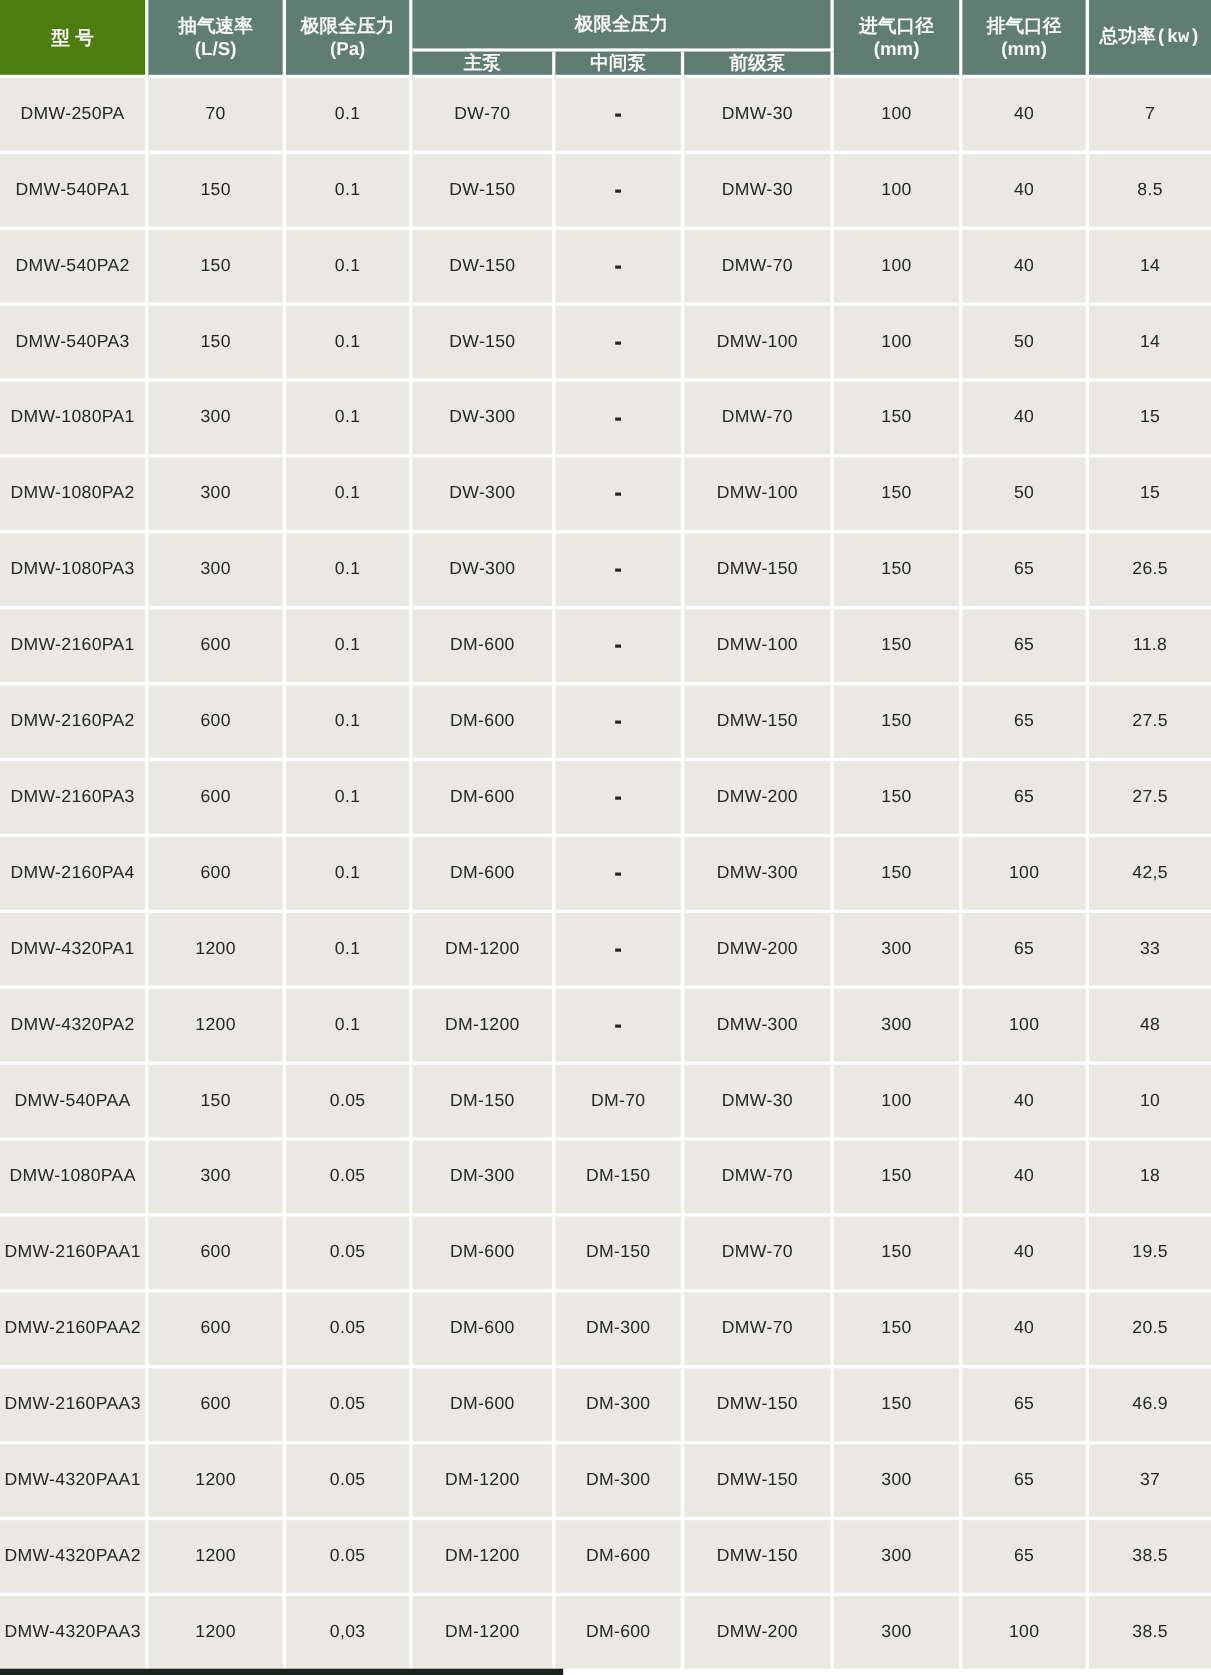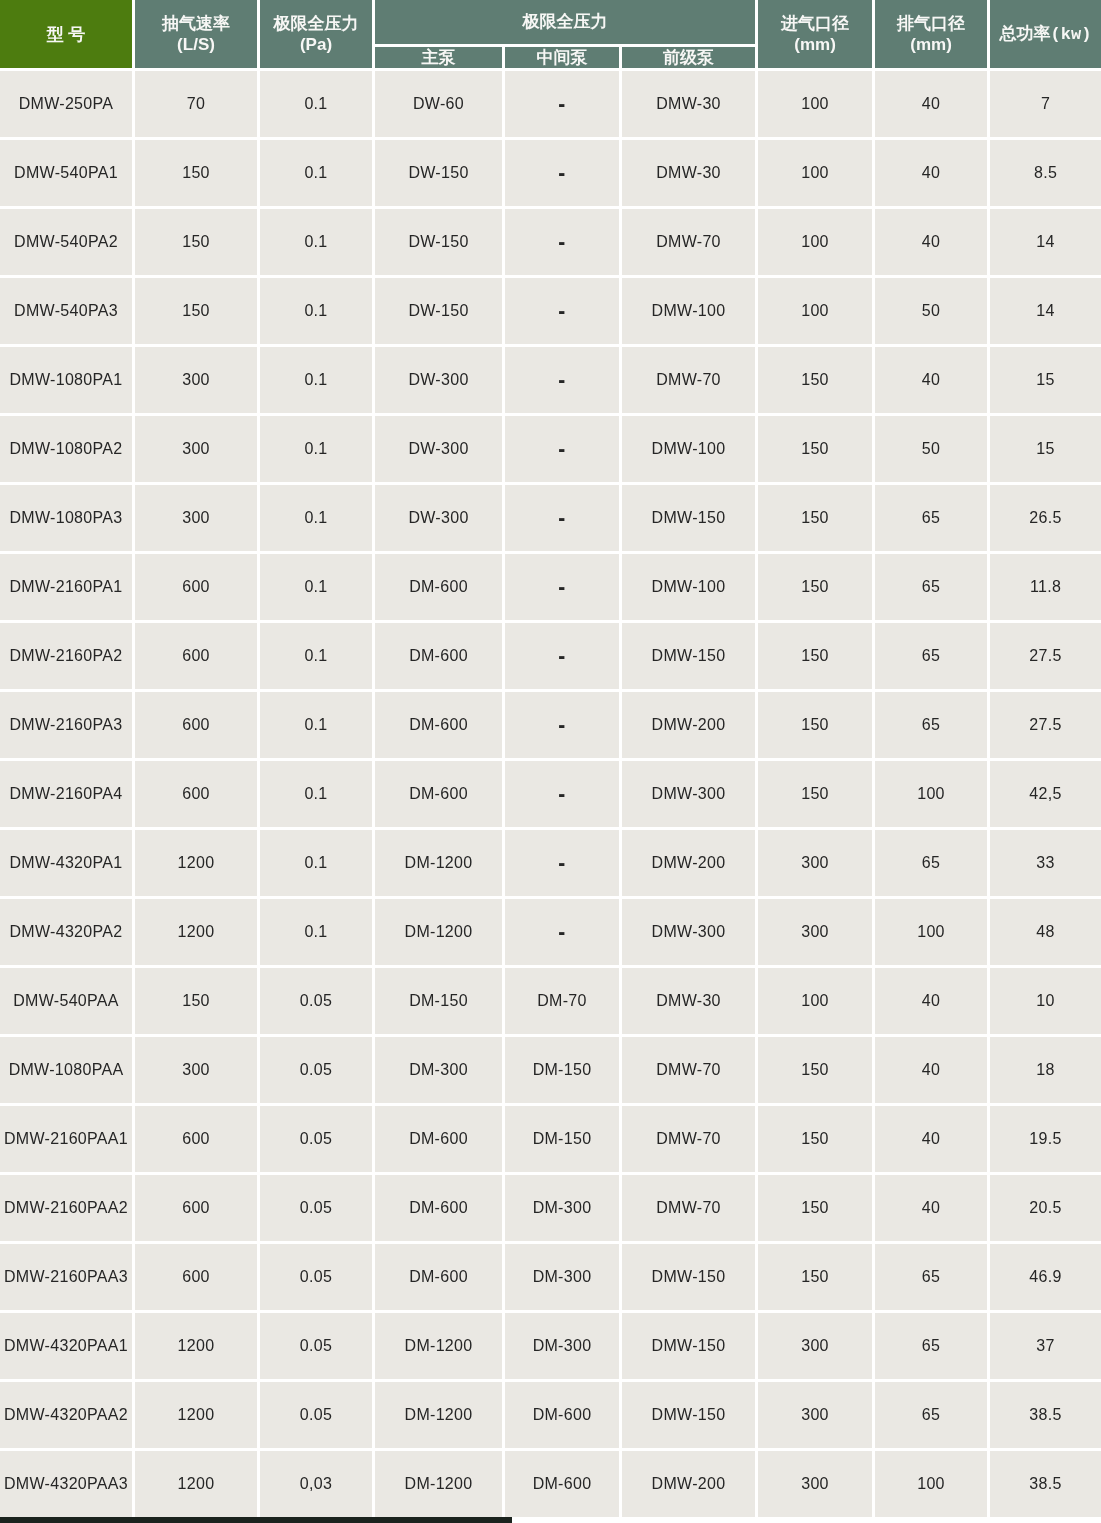--- a/index.html
+++ b/index.html
@@ -129,21 +129,21 @@
       <th>
         <span>前级泵</span>
       </th>
     </tr>
   </thead>
   <tbody id="table-body">
       <tr>
         <td><span>DMW-250PA</span></td>
         <td><span>70</span></td>
         <td><span>0.1</span></td>
-        <td><span>DW-60</span></td>
+        <td><span>DW-70</span></td>
         <td><span class="dash">-</span></td>
         <td><span>DMW-30</span></td>
         <td><span>100</span></td>
         <td><span>40</span></td>
         <td><span>7</span></td>
       </tr>
       <tr>
         <td><span>DMW-540PA1</span></td>
         <td><span>150</span></td>
         <td><span>0.1</span></td>

